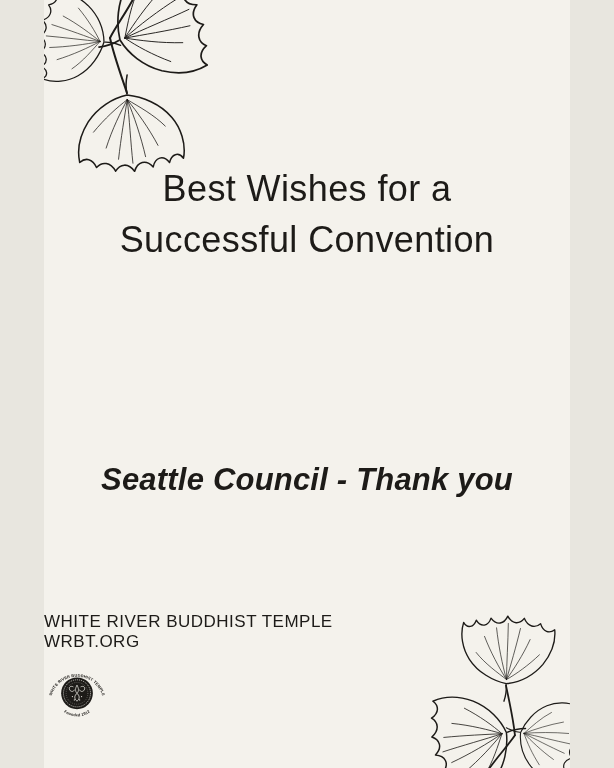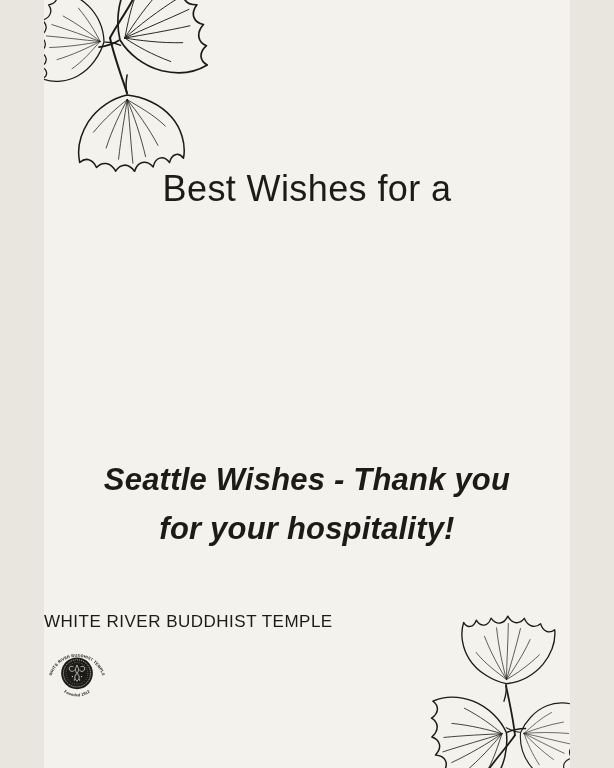--- a/index.html
+++ b/index.html
@@ -82,29 +82,30 @@
 </svg>
 
 <div class="card">
 
   <svg class="gk gk-tl" viewBox="0 0 198 172">
     <use href="#gk-cluster"></use>
   </svg>
 
   <h1 class="headline">
     <span class="line">Best Wishes for a</span>
+    <span class="line">Successful Convention</span>
   </h1>
 
   <p class="thanks">
-    <span class="line">Seattle Wishes - Thank you</span>
-    <span class="line">for your hospitality!</span>
+    <span class="line">Seattle Council - Thank you</span>
   </p>
 
   <div class="footer">
     <div class="temple-name">WHITE RIVER BUDDHIST TEMPLE</div>
+    <div class="website">WRBT.ORG</div>
 
     <svg class="seal" viewBox="0 0 100 100">
       <defs>
         <path id="seal-arc-top" d="M 11,58 A 40,40 0 0 1 89,58"></path>
         <path id="seal-arc-bottom" d="M 18,62 A 33,33 0 0 0 82,62"></path>
       </defs>
       <text>
         <textPath href="#seal-arc-top" startOffset="50%" text-anchor="middle">WHITE RIVER BUDDHIST TEMPLE</textPath>
       </text>
       <text>

